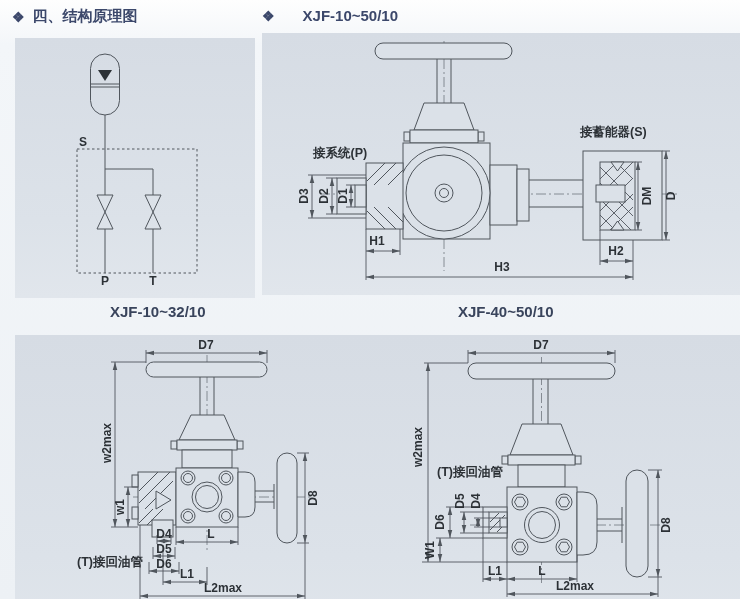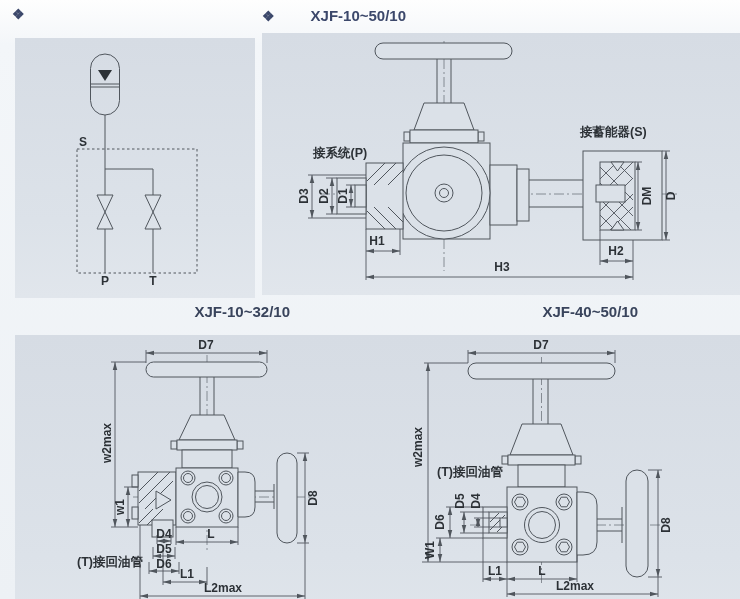--- a/index.html
+++ b/index.html
@@ -4,38 +4,39 @@
 <style>
   html,body{margin:0;padding:0}
   body{
     width:740px;height:599px;position:relative;overflow:hidden;
     background:linear-gradient(180deg,#fefefe 0px,#f3f6f9 45px,#edf1f5 100%);
     font-family:"Liberation Sans",sans-serif;
   }
   .hdr{position:absolute;display:flex;align-items:center;gap:8px;
        color:#3c486b;font-weight:700;font-size:15px;white-space:nowrap}
   .hdr .ic{font-size:14px;line-height:1}
-  .hdr .model{margin-left:28px}
+  .hdr .model{margin-left:20px}
   .panel{position:absolute;background:linear-gradient(180deg,#d6dce4,#dce2e9 70%,#e1e6ec)}
-  .subtitle{position:absolute;text-align:right;color:#39445c;font-size:15px;font-weight:600;white-space:nowrap}
+  .subtitle{position:absolute;text-align:left;color:#39445c;font-size:15px;font-weight:600;white-space:nowrap}
   svg{position:absolute;left:0;top:0;display:block}
   .ln{stroke:#50565d;stroke-width:1;fill:none}
   .fp{fill:#dbe1e8}
   .dim{stroke:#50565d;stroke-width:.9;fill:none}
   .cl{stroke:#70767d;stroke-width:.8;stroke-dasharray:10 3 2 3;fill:none}
   .dsh{stroke:#50565d;stroke-width:1;stroke-dasharray:2.5 2.5;fill:none}
   text.t{font:700 12px "Liberation Sans",sans-serif;fill:#2c3136}
   text.c{font:700 12.5px "Liberation Sans",sans-serif;fill:#2c3136}
   .tri{fill:#2c3136;stroke:none}
 </style>
 </head>
 <body>
 
 <div class="hdr" style="left:12px;top:7px">
   <span class="ic">❖</span>
+  <span>四、结构原理图</span>
 </div>
 <div class="hdr" style="left:262px;top:7px">
   <span class="ic">❖</span>
   <span class="model">XJF-10~50/10</span>
 </div>
 
 <div class="panel" style="left:15px;top:38px;width:240px;height:260px">
 <svg width="240" height="260" viewBox="0 0 240 260">
   <g>
     <rect class="ln" x="75.5" y="16" width="29" height="61" rx="14.5"></rect>

